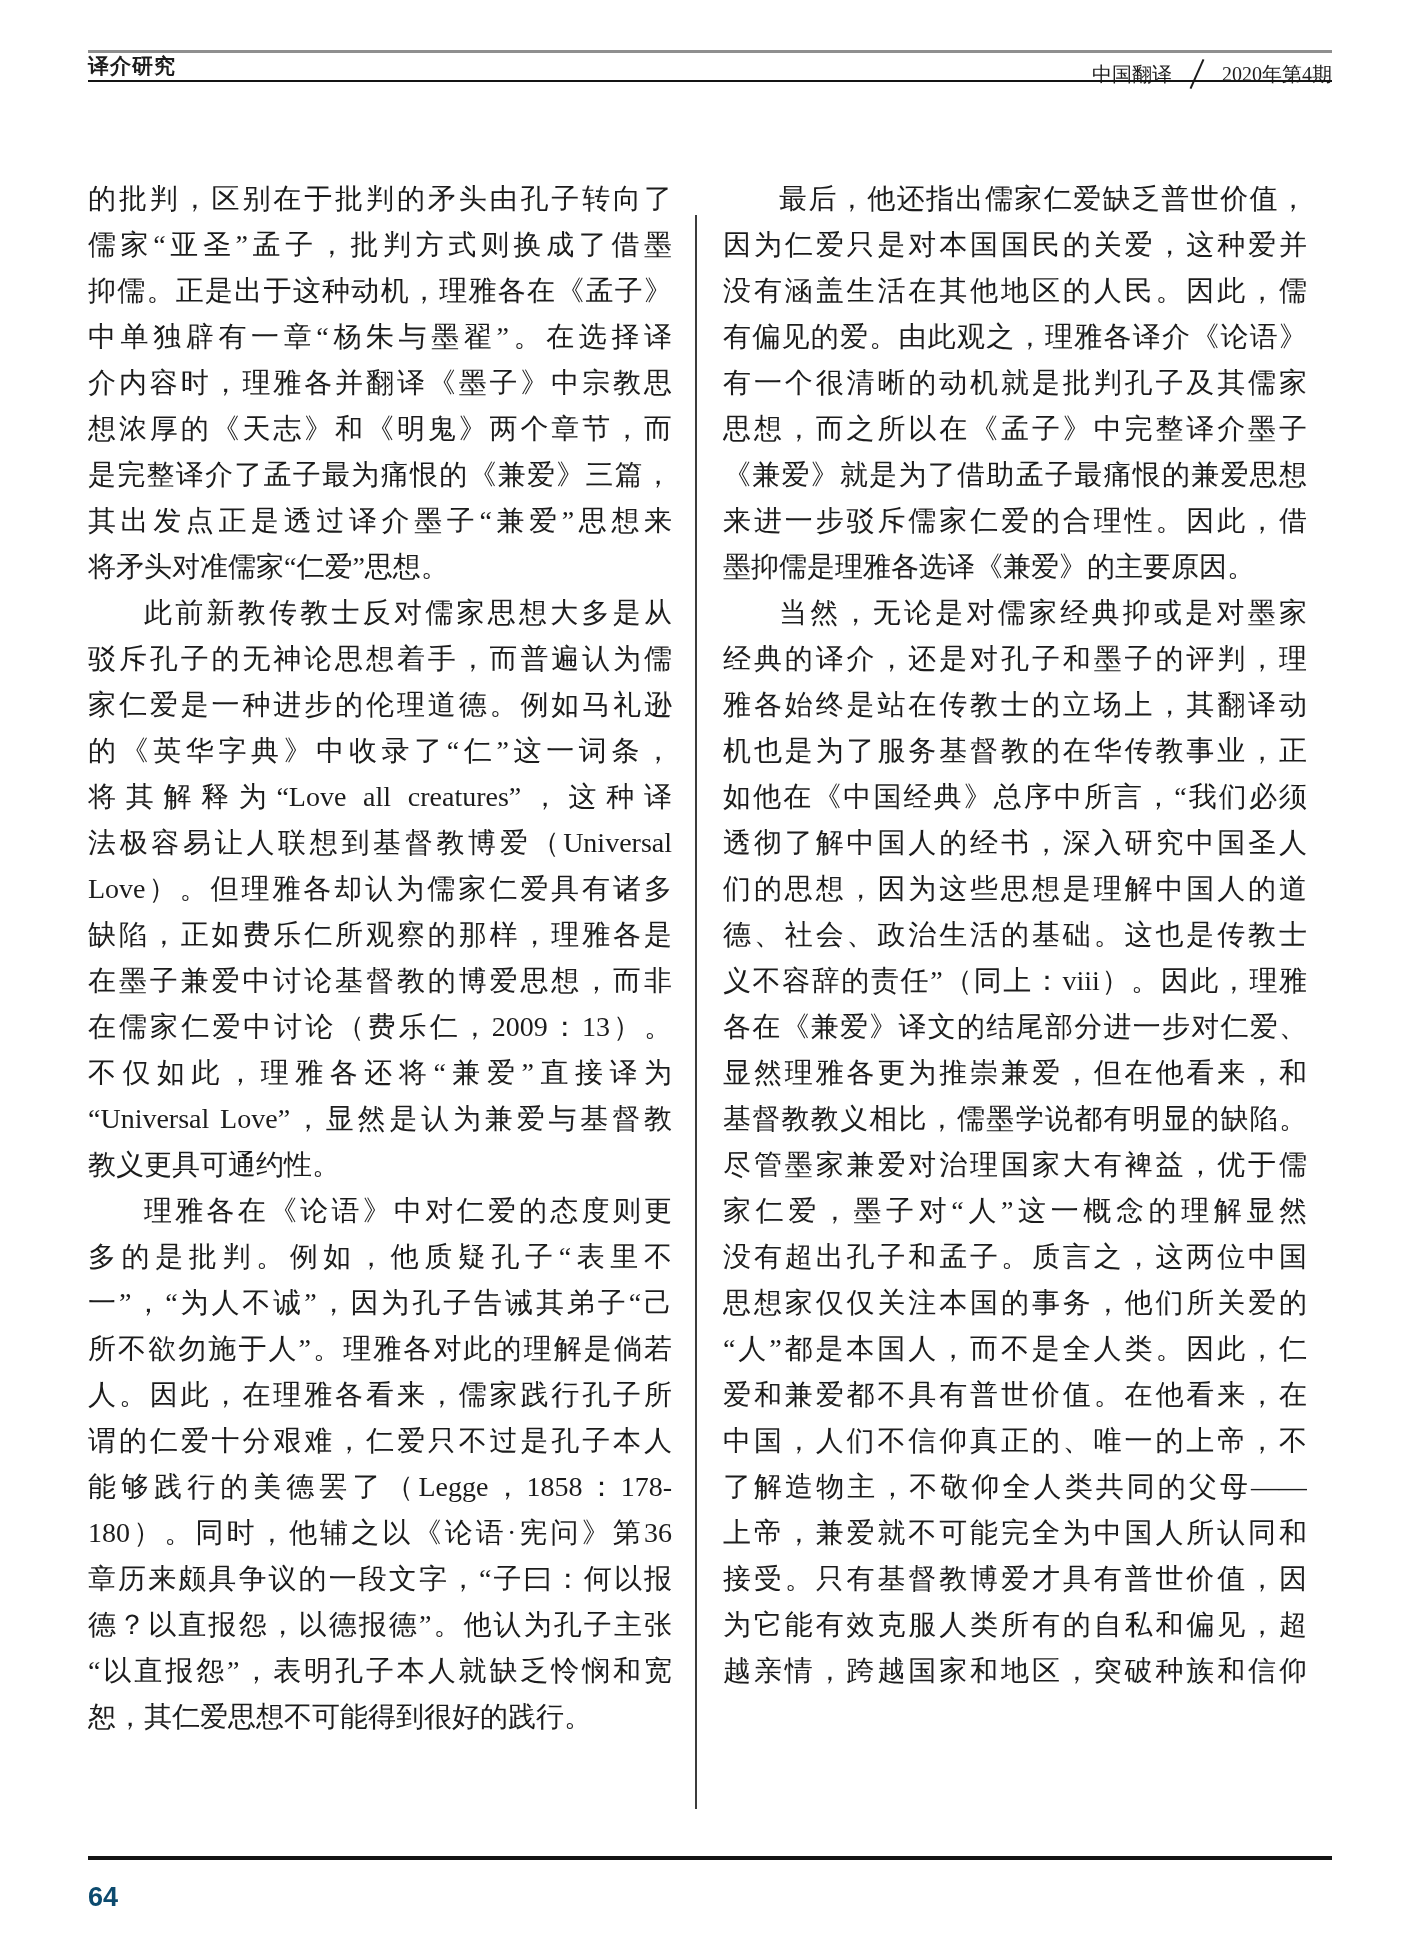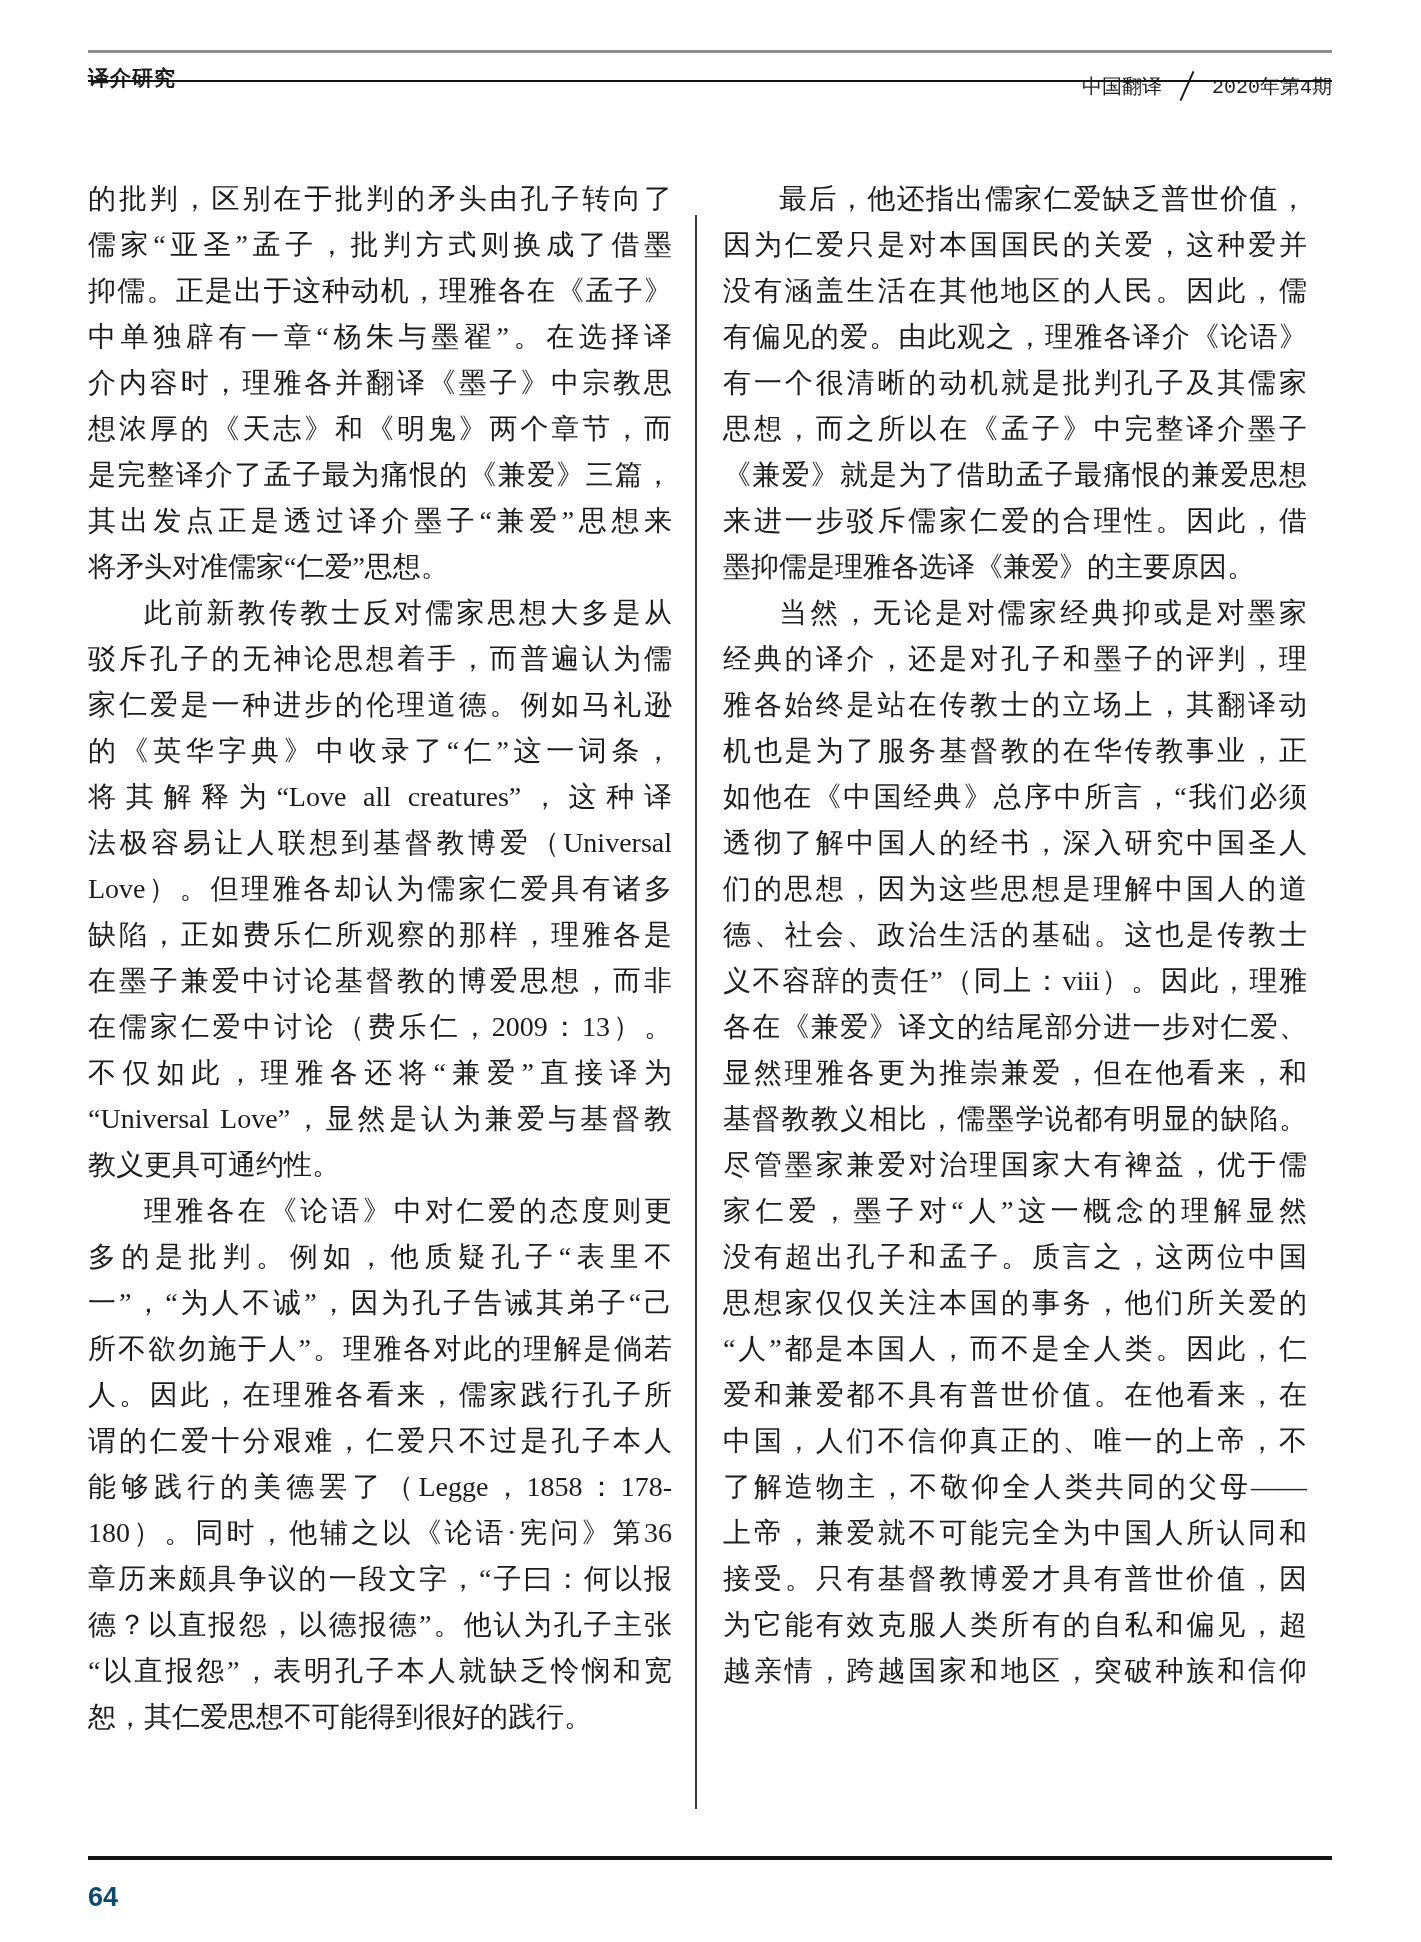--- a/index.html
+++ b/index.html
@@ -10,23 +10,23 @@
     font-family:"Liberation Serif","DejaVu Serif",serif;
     color:#1c1c1c;
     overflow:hidden;
   }
   .rule { position:absolute; left:88px; width:1244px; }
   .rule-gray  { top:50px;   height:3px; background:#8f8f8f; }
   .rule-black { top:80px;   height:2px; background:#141414; }
   .rule-foot  { top:1856px; height:4px; background:#141414; }
 
   .header-row {
-    position:absolute; left:88px; width:1244px; top:64px; height:27px;
+    position:absolute; left:88px; width:1244px; top:52px; height:27px;
     display:flex; justify-content:space-between; align-items:center;
-    font-family:Liberation Mono, monospace;
+    font-family:Liberation Serif, serif;
   }
   .header-left  { font-weight:bold; font-size:21px; letter-spacing:1px; }
   .header-right { display:flex; align-items:center; gap:20px; font-size:20px;margin-top:17px; }
   .slash { width:2px; height:32px; background:#1c1c1c; transform:rotate(24deg); margin:0 4px; }
 
   .column { position:absolute; top:176px; width:584px; }
   .col-left  { left:88px;  }
   .col-right { left:723px;font-family:Liberation Serif, serif; }
   .col-divider {
     position:absolute; left:695px; top:215px; width:2px; height:1594px;

